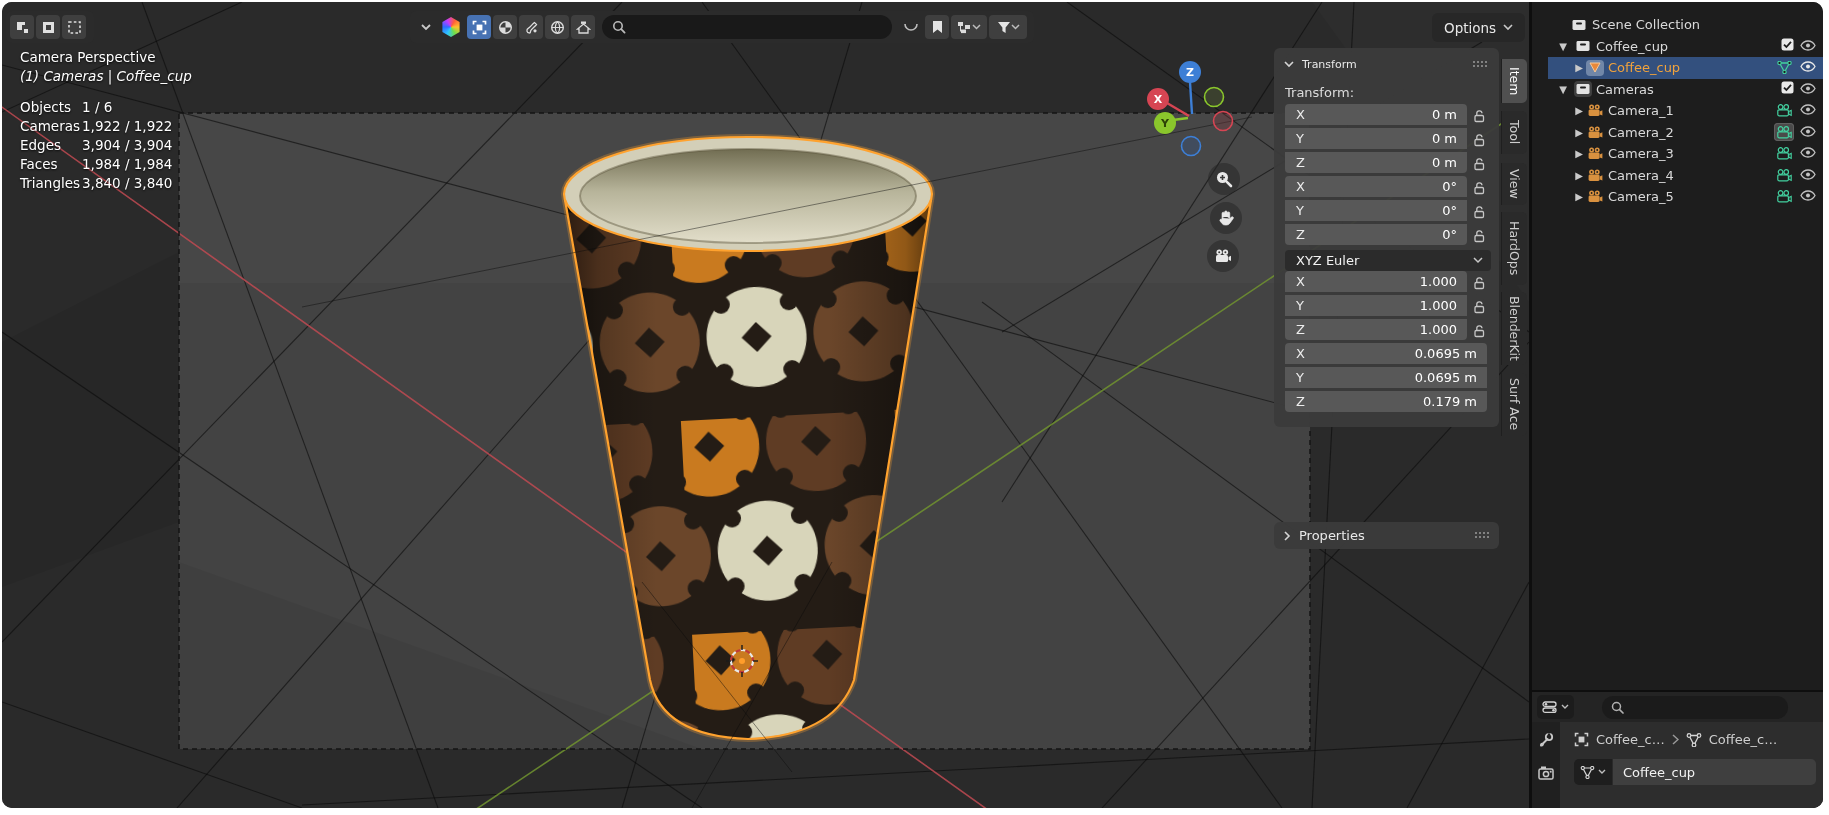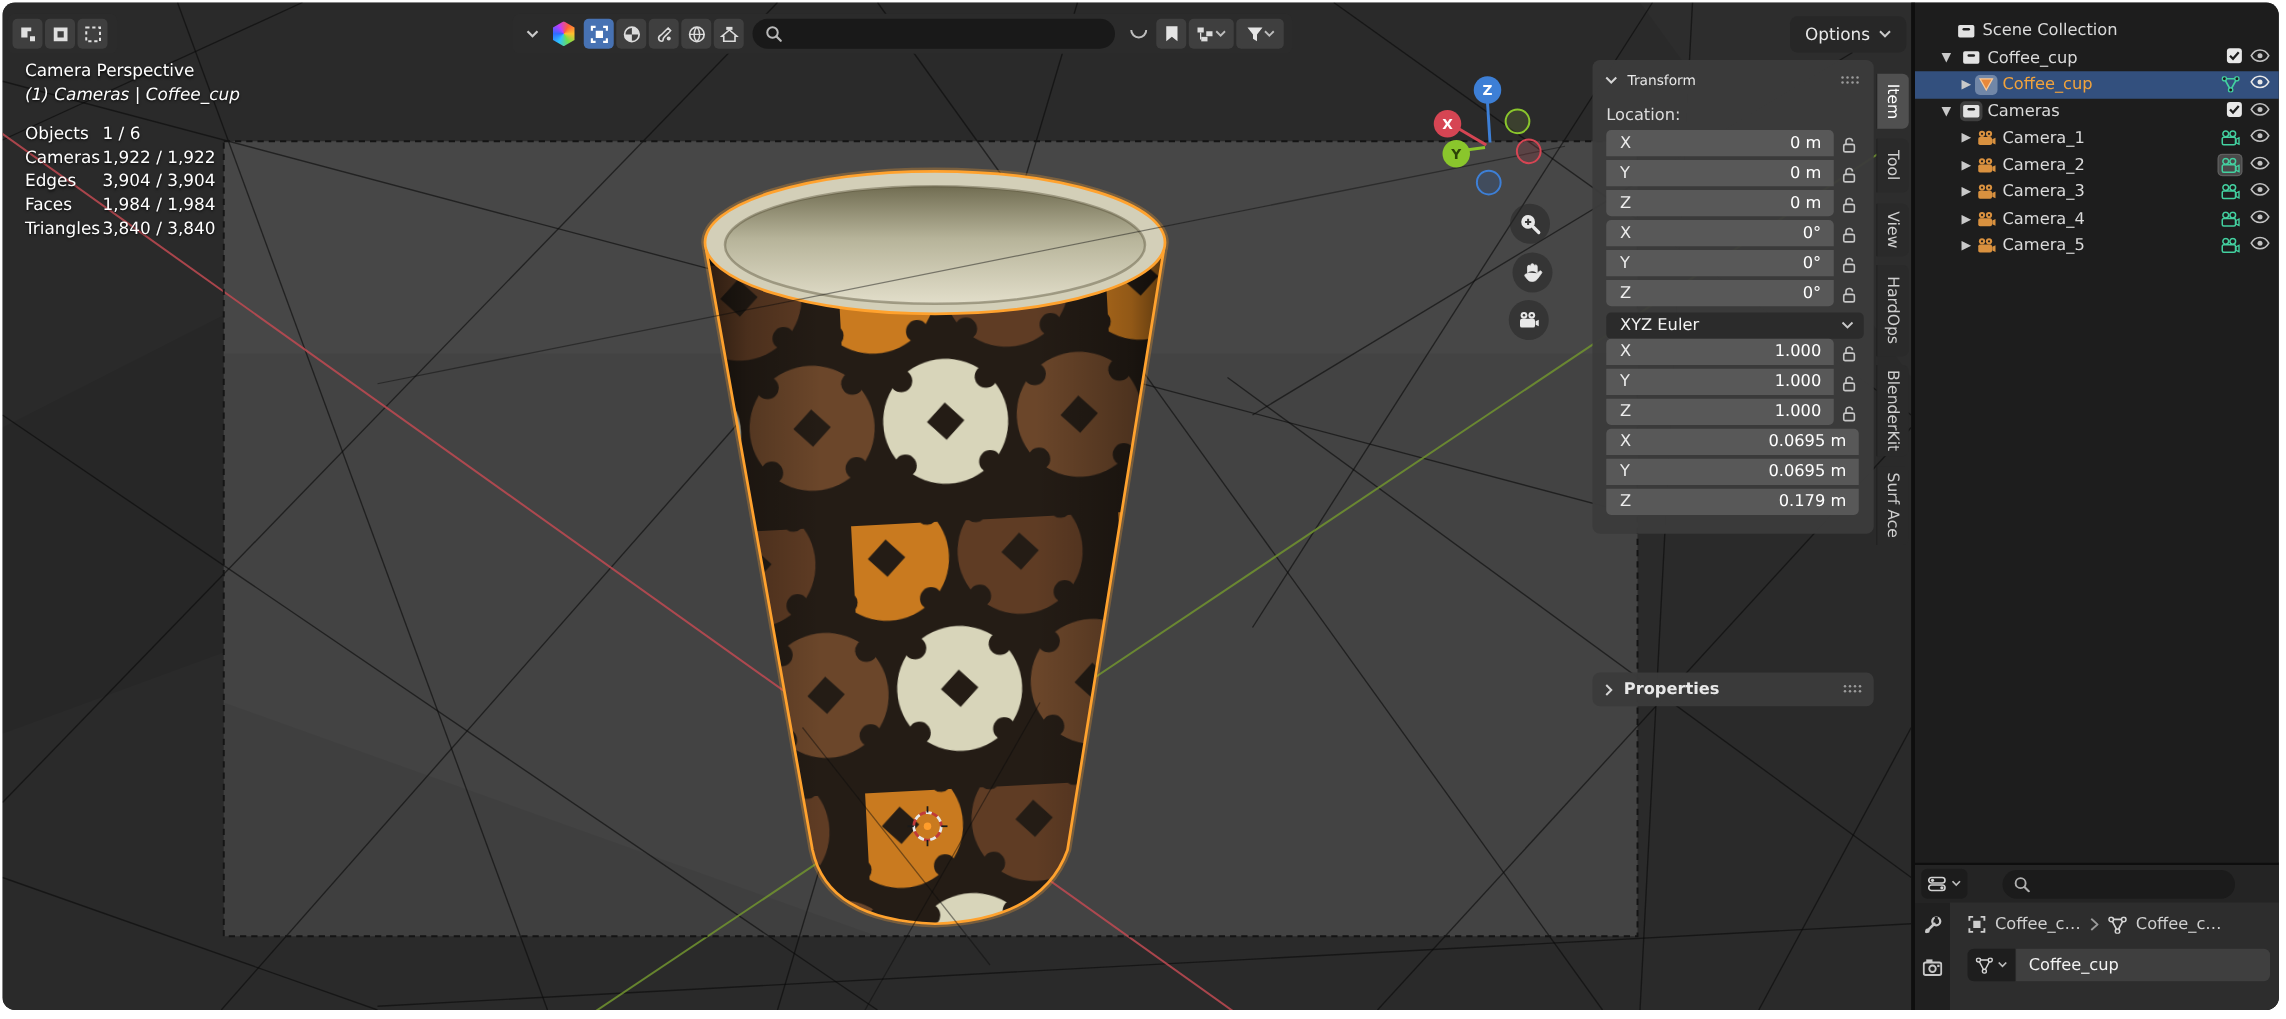--- a/index.html
+++ b/index.html
@@ -24,22 +24,22 @@
   .searchpill{height:24px;background:#191919;border-radius:13px;display:flex;align-items:center;
         padding:0 10px;color:#9a9a9a;}
   #optionsBtn{position:absolute;left:1430px;top:11px;height:29px;padding:0 12px;background:#272727;
         border-radius:6px;display:flex;align-items:center;gap:7px;color:#e8e8e8;font-size:13.5px;}
   
   .navbtn{position:absolute;width:32px;height:32px;border-radius:50%;background:rgba(38,38,38,.55);
           display:flex;align-items:center;justify-content:center;}
   
   #npanel{position:absolute;left:1272px;top:46px;width:225px;background:rgba(59,59,59,.96);
           border-radius:6px;padding:6px 0 12px 0;color:#e8e8e8;font-size:13px;}
-  #npanel2{position:absolute;left:1272px;top:536px;width:225px;height:27px;background:rgba(59,59,59,.96);
-          border-radius:6px;color:#e8e8e8;font-size:13px;display:flex;align-items:center;font-weight:bold;}
+  #npanel2{position:absolute;left:1272px;top:520px;width:225px;height:27px;background:rgba(59,59,59,.96);
+          border-radius:6px;color:#e8e8e8;font-size:13px;display:flex;align-items:center;}
   .ptitle{display:flex;align-items:center;gap:8px;padding:4px 10px 6px 10px;font-size:11px;}
   .grip{margin-left:auto;display:grid;grid-template-columns:repeat(4,4px);grid-auto-rows:4px;}
   .grip i{width:2px;height:2px;background:#9b9b9b;border-radius:1px;}
   .seclabel{padding:8px 0 4px 11px;color:#dcdcdc;font-size:13px;}
   .frow{display:flex;align-items:center;margin:0 8px 0 11px;}
   .field{flex:1;height:21px;background:#585858;display:flex;align-items:center;margin-bottom:3px;}
   .field .ax{padding-left:11px;color:#ededed;}
   .field .val{margin-left:auto;padding-right:10px;color:#fff;}
   .fgroup .frow:first-child .field{border-radius:4px 4px 0 0;}
   .fgroup .frow:last-child .field{border-radius:0 0 4px 4px;}
@@ -48,21 +48,21 @@
       align-items:center;padding:0 8px 0 11px;color:#f2f2f2;}
   
   .vtab{position:absolute;left:1499px;width:25px;background:#2a2a2a;color:#cfcfcf;
         writing-mode:vertical-rl;display:flex;align-items:center;justify-content:center;
         font-size:12.5px;border-radius:0 5px 5px 0;border-left:1px solid #1f1f1f;}
   .vtab.active{background:#505050;color:#fff;}
   
   #rightcol{position:absolute;left:1527px;top:0;width:294px;height:806px;background:#1d1d1d;
             border-left:3px solid #0e0e0e;}
   #outliner{position:absolute;left:0;top:0;width:100%;height:686px;font-size:13px;color:#dadada;}
-  .orow{position:relative;display:flex;align-items:center;height:21.5px;padding-left:18px;}
+  .orow{position:relative;display:flex;align-items:center;height:21.5px;padding-left:8px;margin-left:16px;}
   .orow.sel{background:#33507e;}
   .oarrow{width:14px;color:#c9c9c9;font-size:10px;text-align:center;flex:0 0 auto;}
   .oicon{width:18px;height:16px;display:flex;align-items:center;justify-content:center;margin-right:4px;flex:0 0 auto;}
   .oname{white-space:nowrap;}
   .oname.selname{color:#f0a23c;}
   .oright{margin-left:auto;display:flex;align-items:center;gap:6px;padding-right:10px;}
   .databox{width:20px;height:18px;display:flex;align-items:center;justify-content:center;border-radius:4px;}
   .databox.activecam{background:#4a4a4a;box-shadow:0 0 0 1px #5f5f5f inset;}
   
   #props{position:absolute;left:0;top:688px;width:100%;height:118px;background:#2d2d2d;
@@ -407,21 +407,21 @@
             <i></i>
             <i></i>
             <i></i>
             <i></i>
             <i></i>
             <i></i>
             <i></i>
             <i></i>
           </span>
       </div>
-      <div class="seclabel">Location:</div>
+      <div class="seclabel">Transform:</div>
       <div class="fgroup">
         <div class="frow">
             <div class="field">
               <span class="ax">X</span>
               <span class="val">0 m</span>
             </div>
           <span class="lockc">
               <svg width="14" height="14" viewBox="0 0 14 14">
                 <rect x="3" y="6.5" width="8.5" height="6" rx="1.2" fill="none" stroke="#c6c6c6" stroke-width="1.3"></rect>
                 <path d="M4.8,6.5 V4.6 a2.6,2.6 0 0 1 5.2,-0.4" fill="none" stroke="#c6c6c6" stroke-width="1.3"></path>

